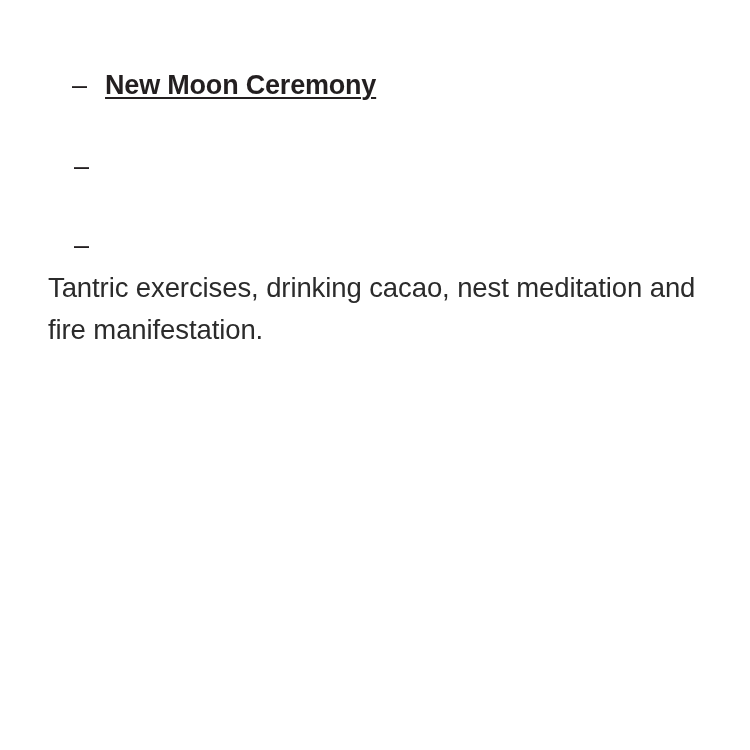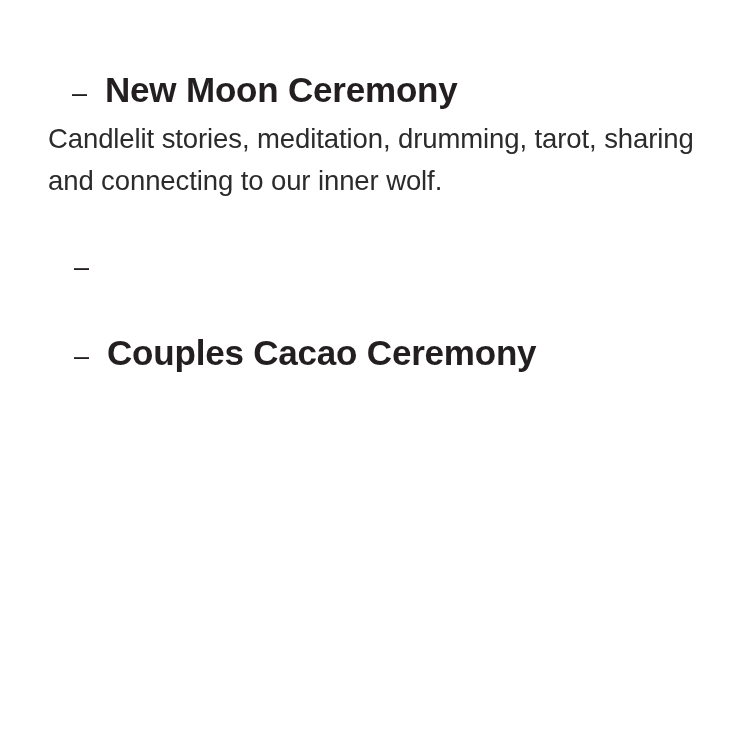--- a/index.html
+++ b/index.html
@@ -34,23 +34,24 @@
     margin: 0 0 8px 0;
   }
   .dash {
     font-size: 27px;
     line-height: 1;
     color: #231f20;
     margin-right: 18px;
     font-weight: 400;
   }
   .entry-title {
-    font-size: 35px;
+    font-size: 27px;
     font-weight: bold;
     letter-spacing: -0.2px;
+    text-decoration: underline;
     text-underline-offset: 3px;
     text-decoration-thickness: 2px;
     color: #231f20;
     white-space: nowrap;
   }
   .entry-body {
     font-size: 27.5px;
     line-height: 1.52;
     letter-spacing: -0.1px;
     color: #2b2b2b;
@@ -73,29 +74,28 @@
 </head>
 <body>
 
 <div class="page">
 
   <div class="entry e1">
     <div class="entry-head">
       <span class="dash">–</span>
       <span class="entry-title">New Moon Ceremony</span>
     </div>
-    <div class="entry-body">Candlelit stories, meditation, drumming, tarot, sharing and connecting to our inner wolf.</div>
   </div>
 
   <div class="entry e2">
     <div class="entry-head">
       <span class="dash">–</span>
     </div>
   </div>
 
   <div class="entry e3">
     <div class="entry-head">
       <span class="dash">–</span>
-      <span class="entry-title">Couples Cacao Ceremony</span>
     </div>
+    <div class="entry-body">Tantric exercises, drinking cacao, nest meditation and fire manifestation.</div>
   </div>
 
 </div>
 
 </body></html>

